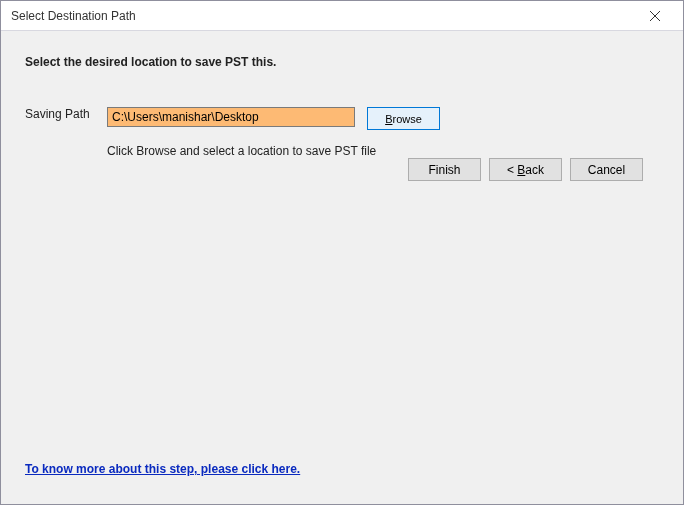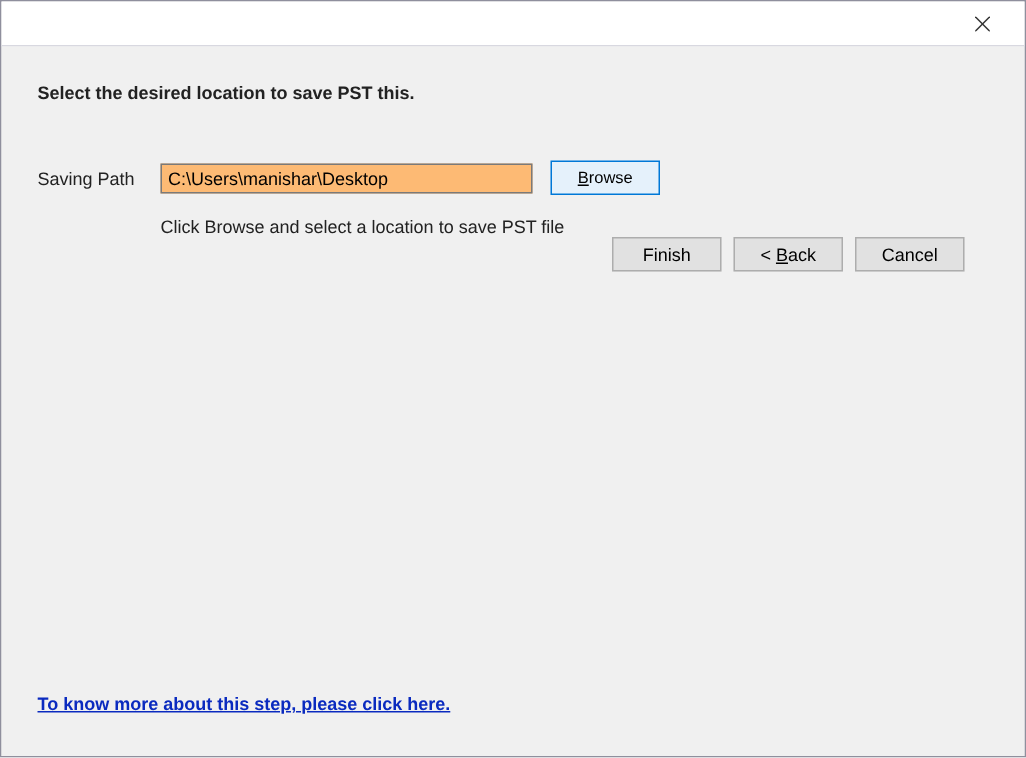--- a/index.html
+++ b/index.html
@@ -44,21 +44,21 @@
     padding: 24px 24px 0 24px;
   }
   .heading {
     font-weight: bold;
     color: #222;
     font-size: 12px;
     margin-bottom: 38px;
   }
   .row {
     display: flex;
-    align-items: center;
+    align-items: flex-start;
     gap: 0;
   }
   .label-col {
     width: 82px;
     font-size: 12px;
     color: #222;
   }
   .path-input {
     width: 248px;
     height: 20px;
@@ -123,20 +123,21 @@
     cursor: default;
     padding: 0;
   }
   .btn .accel { text-decoration: underline; }
 </style>
 </head>
 <body>
 
 <div class="window">
   <div class="titlebar">
+    <span class="title">Select Destination Path</span>
     <span class="spacer"></span>
     <div class="close-btn">
       <svg viewBox="0 0 10 10">
         <line x1="0" y1="0" x2="10" y2="10"></line>
         <line x1="10" y1="0" x2="0" y2="10"></line>
       </svg>
     </div>
   </div>
 
   <div class="content">

